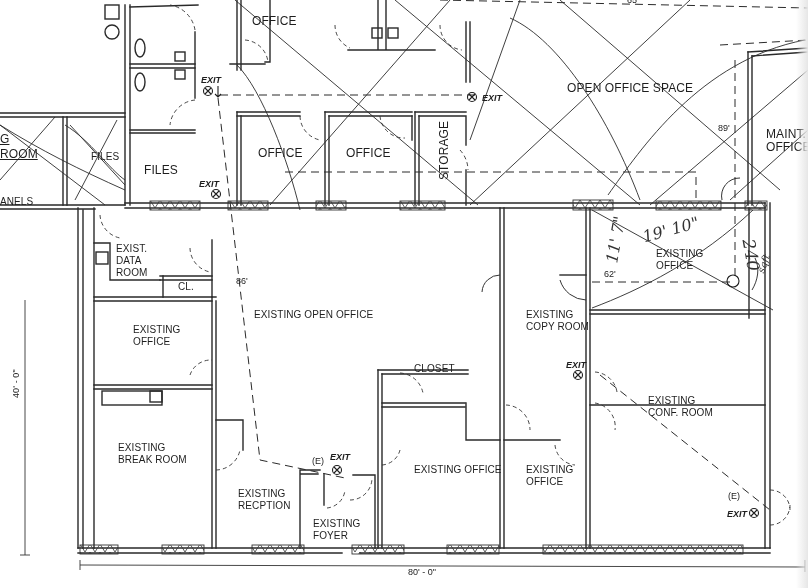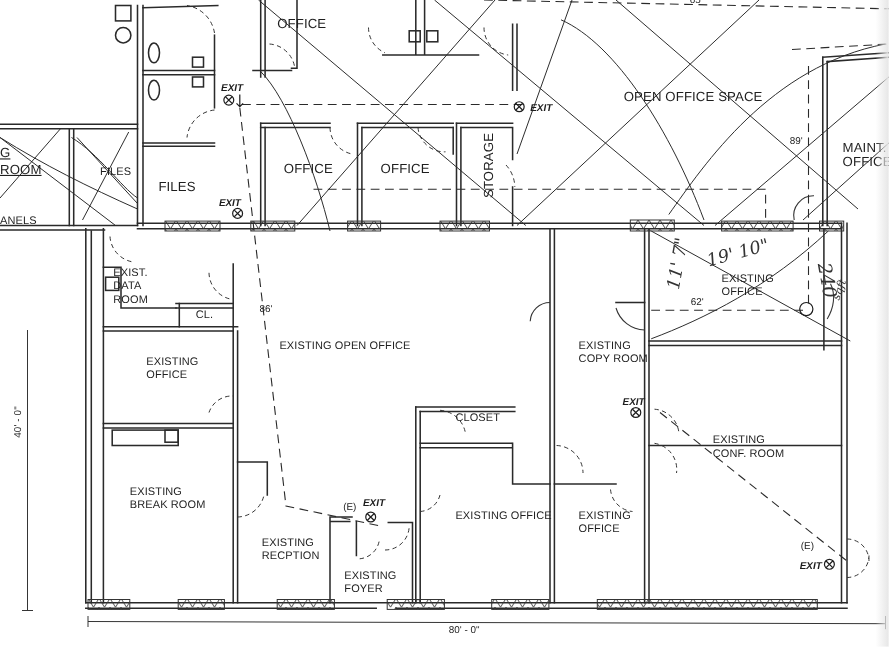--- a/index.html
+++ b/index.html
@@ -221,34 +221,34 @@
 <div class="lbl big" style="left:346px;top:146px">OFFICE</div>
 <div class="lbl big vert" style="left:437px;top:180px">STORAGE</div>
 <div class="lbl big" style="left:144px;top:163px">FILES</div>
 <div class="lbl" style="left:91px;top:151px">FILES</div>
 <div class="lbl big ul" style="left:0px;top:132px">G</div>
 <div class="lbl big ul" style="left:0px;top:147px">ROOM</div>
 <div class="lbl" style="left:0px;top:196px">ANELS</div>
 <div class="lbl big" style="left:766px;top:127px">MAINT.</div>
 <div class="lbl big" style="left:766px;top:140px">OFFICE</div>
 
-<div class="lbl" style="left:103px;top:243px">EXIST.
+<div class="lbl" style="left:116px;top:243px">EXIST.
 DATA
 ROOM</div>
 <div class="lbl" style="left:178px;top:281px">CL.</div>
 <div class="lbl" style="left:133px;top:324px">EXISTING
 OFFICE</div>
 <div class="lbl" style="left:118px;top:442px">EXISTING
 BREAK ROOM</div>
 <div class="lbl" style="left:254px;top:309px">EXISTING OPEN OFFICE</div>
 <div class="lbl" style="left:238px;top:488px">EXISTING
 RECPTION</div>
 <div class="lbl" style="left:313px;top:518px">EXISTING
 FOYER</div>
-<div class="lbl" style="left:414px;top:375px">CLOSET</div>
+<div class="lbl" style="left:414px;top:363px">CLOSET</div>
 <div class="lbl" style="left:414px;top:464px">EXISTING OFFICE</div>
 <div class="lbl" style="left:526px;top:464px">EXISTING
 OFFICE</div>
 <div class="lbl" style="left:526px;top:309px">EXISTING
 COPY ROOM</div>
 <div class="lbl" style="left:648px;top:395px">EXISTING
 CONF. ROOM</div>
 <div class="lbl" style="left:656px;top:248px">EXISTING
 OFFICE</div>
 
@@ -256,21 +256,21 @@
 <div class="exit" style="left:199px;top:179px">EXIT</div>
 <div class="exit" style="left:482px;top:93px">EXIT</div>
 <div class="exit" style="left:330px;top:452px">EXIT</div>
 <div class="dim" style="left:312px;top:456px">(E)</div>
 <div class="exit" style="left:566px;top:360px">EXIT</div>
 <div class="exit" style="left:727px;top:509px">EXIT</div>
 <div class="dim" style="left:728px;top:491px">(E)</div>
 
 <div class="dim" style="left:236px;top:276px">86'</div>
 <div class="dim" style="left:718px;top:123px">89'</div>
-<div class="dim" style="left:628px;top:269px">62'</div>
+<div class="dim" style="left:604px;top:269px">62'</div>
 <div class="dim" style="left:627px;top:-5px">65</div>
 <div class="dim lbl vert" style="left:10px;top:398px;font-size:9px">40' - 0"</div>
 <div class="dim" style="left:408px;top:567px">80' - 0"</div>
 
 <div class="hand" style="left:592px;top:230px;transform:rotate(-80deg)">11' 7"</div>
 <div class="hand" style="left:642px;top:220px;transform:rotate(-15deg)">19' 10"</div>
 <div class="hand" style="left:735px;top:245px;transform:rotate(80deg);font-size:17px">240</div>
 <div class="hand" style="left:754px;top:258px;transform:rotate(-70deg);font-size:10px">sqft</div>
 
 <div class="edge-shade"></div>

